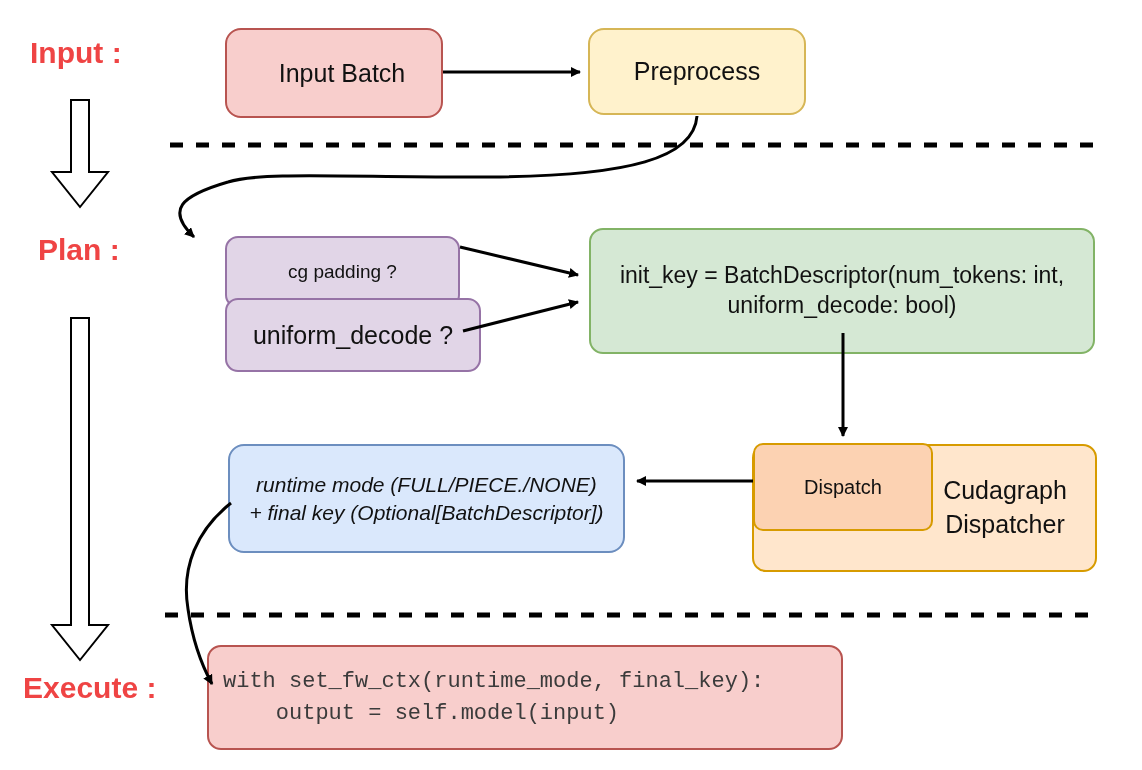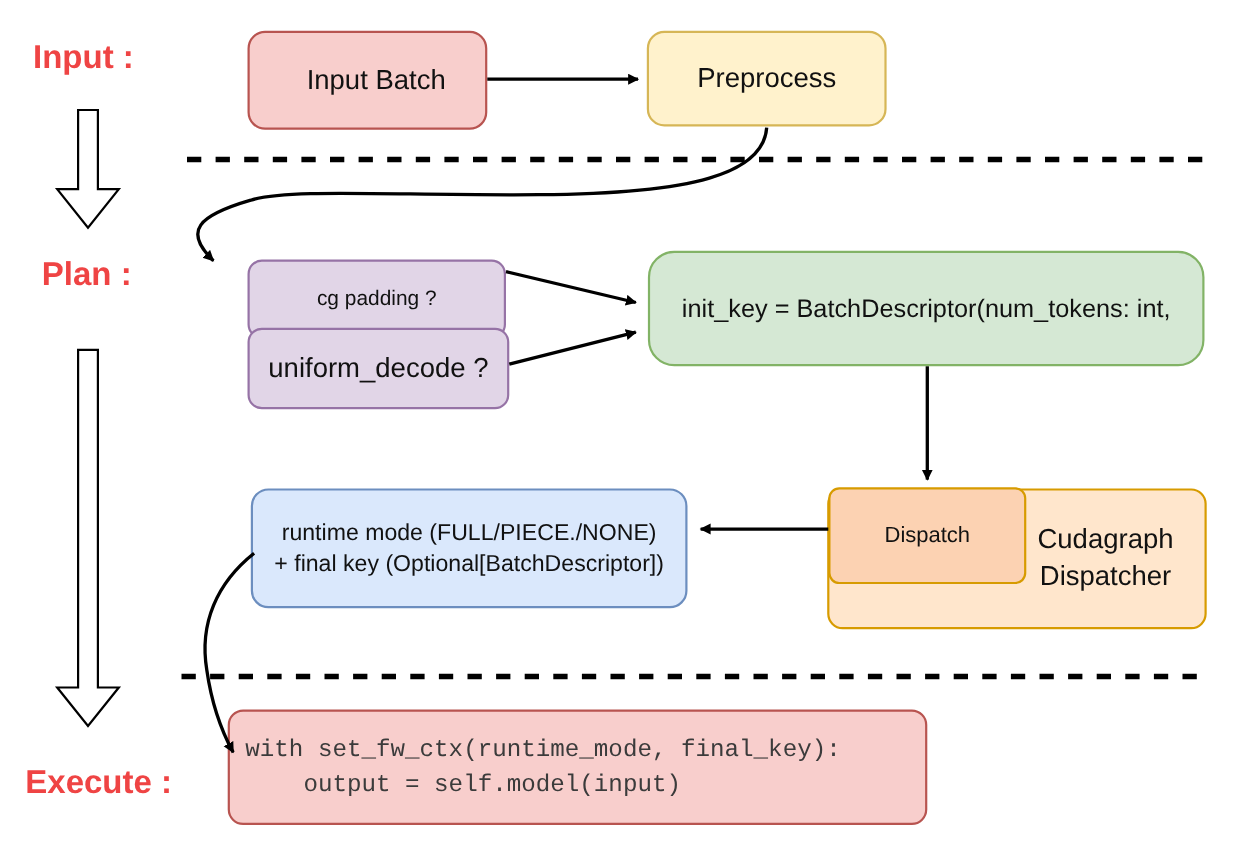--- a/index.html
+++ b/index.html
@@ -61,39 +61,40 @@
   }
   #box-cg-padding {
     left: 225px; top: 208px; width: 235px; height: 72px;
     background: var(--purple_fill, #e1d5e7);
     border: 2px solid var(--purple_border, #9673a6);
     border-radius: 13px;
     font-size: 19px;
     margin-top: 28px;
   }
   #box-uniform-decode {
-    left: 225px; top: 298px; width: 238px; height: 74px;
+    left: 225px; top: 298px; width: 256px; height: 74px;
     background: var(--purple_fill, #e1d5e7);
     border: 2px solid var(--purple_border, #9673a6);
     border-radius: 13px;
     font-size: 25px;
   }
   #box-init-key {
-    left: 589px; top: 228px; width: 506px; height: 105px;
+    left: 589px; top: 228px; width: 506px; height: 126px;
     background: var(--green_fill, #d5e8d4);
     border: 2px solid var(--green_border, #82b366);
-    border-radius: 24px;
+    border-radius: 14px;
     font-size: 23px;
   }
   #box-runtime {
     left: 228px; top: 444px; width: 397px; height: 109px;
     background: var(--blue_fill, #dae8fc);
     border: 2px solid var(--blue_border, #6c8ebf);
     border-radius: 16px;
     font-size: 21px;
+    font-style: italic;
   }
   #box-cudagraph {
     left: 752px; top: 444px; width: 345px; height: 128px;
     background: var(--orange_fill, #ffe6cc);
     border: 2px solid var(--orange_border, #d79b00);
     border-radius: 14px;
     font-size: 25px;
     z-index: 1;
     align-items: flex-end;
   }
@@ -120,21 +121,21 @@
     font-size: 22px;
     color: #3b3b3b;
     align-items: flex-start;
     text-align: left;
     padding-left: 14px;
     white-space: pre;
     line-height: 1.45;
   }
   #lbl-input   { left: 30px;  top: 36px; }
   #lbl-plan    { left: 38px;  top: 233px; }
-  #lbl-execute { left: 23px;  top: 671px; margin-top: 24px; }
+  #lbl-execute { left: 23px;  top: 671px; }
 </style>
 </head>
 <body>
 
 <div class="canvas">
 
   <div class="stage-label" id="lbl-input">Input :</div>
   <div class="stage-label" id="lbl-plan">Plan :</div>
   <div class="stage-label" id="lbl-execute">Execute :</div>
 
@@ -149,20 +150,21 @@
   <div class="node" id="box-cg-padding">
     <span class="ln">cg padding ?</span>
   </div>
 
   <div class="node" id="box-uniform-decode">
     <span class="ln">uniform_decode ?</span>
   </div>
 
   <div class="node" id="box-init-key">
     <span class="ln">init_key = BatchDescriptor(num_tokens: int,</span>
+    <span class="ln">uniform_decode: bool)</span>
   </div>
 
   <div class="node" id="box-runtime">
     <span class="ln">runtime mode (FULL/PIECE./NONE)</span>
     <span class="ln">+ final key (Optional[BatchDescriptor])</span>
   </div>
 
   <div class="node" id="box-cudagraph">
     <div class="inner">
       <span class="ln">Cudagraph</span>

